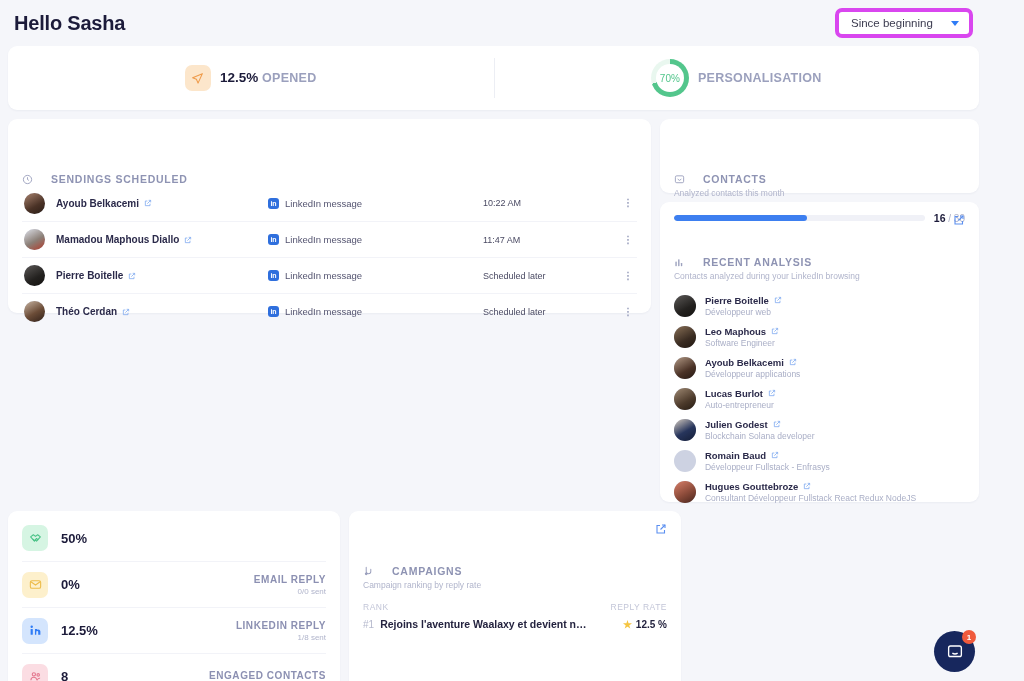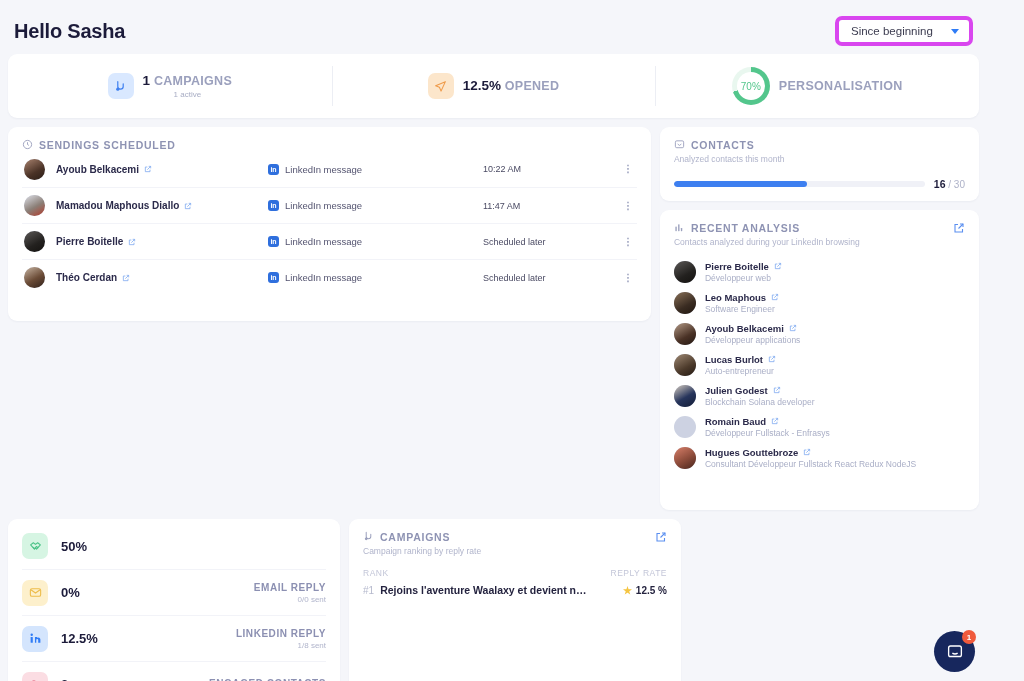--- a/index.html
+++ b/index.html
@@ -2,21 +2,21 @@
 <html><head>
 <meta charset="utf-8">
 <style>
   * { box-sizing: border-box; margin: 0; padding: 0; }
   html, body {
     width: 1024px; height: 681px;
     background: #f5f6fa;
     font-family: "Liberation Sans", sans-serif;
     overflow: hidden;
   }
-  .page { position: relative; width: 987px; height: 681px; padding: 8px 8px; border-radius: 18px; }
+  .page { position: relative; width: 987px; height: 681px; padding: 0 8px; border-radius: 18px; }
 
   
   .topbar {
     height: 46px; display: flex; align-items: center;
     justify-content: space-between; padding: 0 6px;
   }
   .greeting {
     font-size: 20px; font-weight: bold; color: #1c1b3a;
     letter-spacing: -0.2px;
   }
@@ -50,21 +50,21 @@
   .donut { width: 38px; height: 38px; border-radius: 50%;
            display: flex; align-items: center; justify-content: center;
            font-size: 10px; font-weight: normal; color: #53c68c; }
 
   
   .row { display: flex; gap: 9px; margin-bottom: 9px; }
   .col-left { width: 673px; }
   .col-right { width: 334px; }
 
   
-  .panel-head { display: flex; align-items: flex-start; gap: 6px; }
+  .panel-head { display: flex; align-items: flex-end; gap: 18px; margin-top: 42px; }
   .panel-title { font-size: 10.5px; font-weight: bold; color: #8e93b3;
                  letter-spacing: .75px; }
   .panel-sub { font-size: 8.5px; color: #b0b4cb; margin-top: 3px; }
   .panel-ico svg { width: 11px; height: 11px; display: block; }
 
   
   .sendings { padding: 12px 14px 10px 14px; height: 194px; }
   .send-row { display: flex; align-items: center; height: 36px;
               border-top: 1px solid #f2f3f8; padding: 0 2px; }
   .send-row:first-of-type { border-top: none; }
@@ -151,33 +151,20 @@
   <div class="topbar">
     <div class="greeting">Hello Sasha</div>
     <div class="period-select">
       <span>Since beginning</span>
       <span class="caret"></span>
     </div>
   </div>
 
   <div class="card kpi-strip">
 
-    <div class="kpi">
-      <div class="kpi-icon" style="background:#d9e8ff">
-        <svg viewBox="0 0 24 24" fill="none" stroke="#3d7ff0" stroke-width="2.2" stroke-linecap="round">
-          <path d="M7 3v9a5 5 0 0 0 10 0V7"></path>
-            <circle cx="7" cy="17" r="3" fill="#3d7ff0" stroke="none"></circle>
-        </svg>
-      </div>
-      <div class="kpi-text">
-        <div class="kpi-main"><b>1</b>
-          <span>CAMPAIGNS</span></div>
-        <div class="kpi-sub">1 active</div>
-      </div>
-    </div>
 
     <div class="kpi">
       <div class="kpi-icon" style="background:#fce6cb">
         <svg viewBox="0 0 24 24" fill="none" stroke="#ef9b4a" stroke-width="2" stroke-linejoin="round">
           <path d="M21 3L3 10.5l7 3 3 7z"></path>
         </svg>
       </div>
       <div class="kpi-text">
         <div class="kpi-main"><b>12.5%</b>
           <span>OPENED</span></div>

